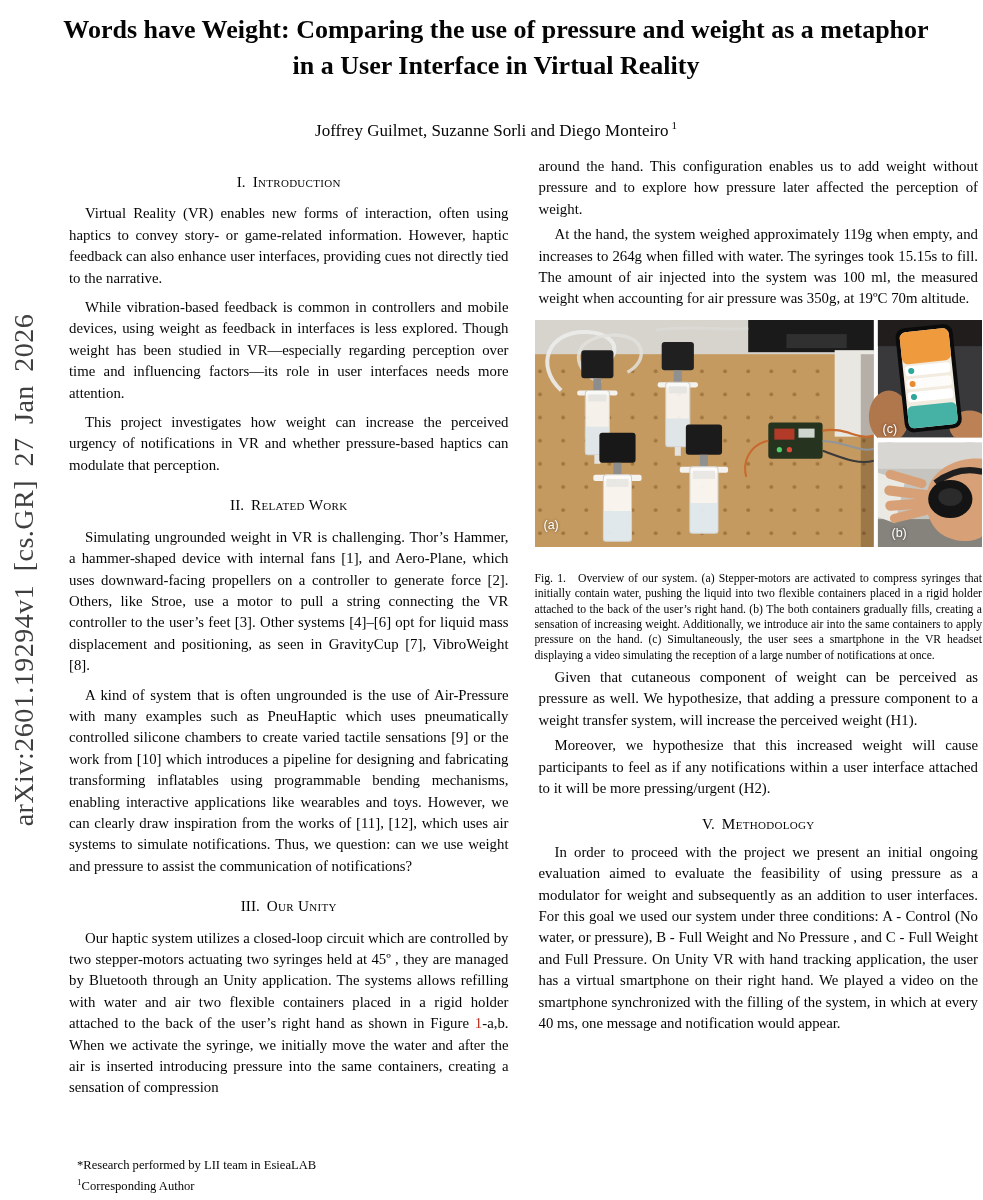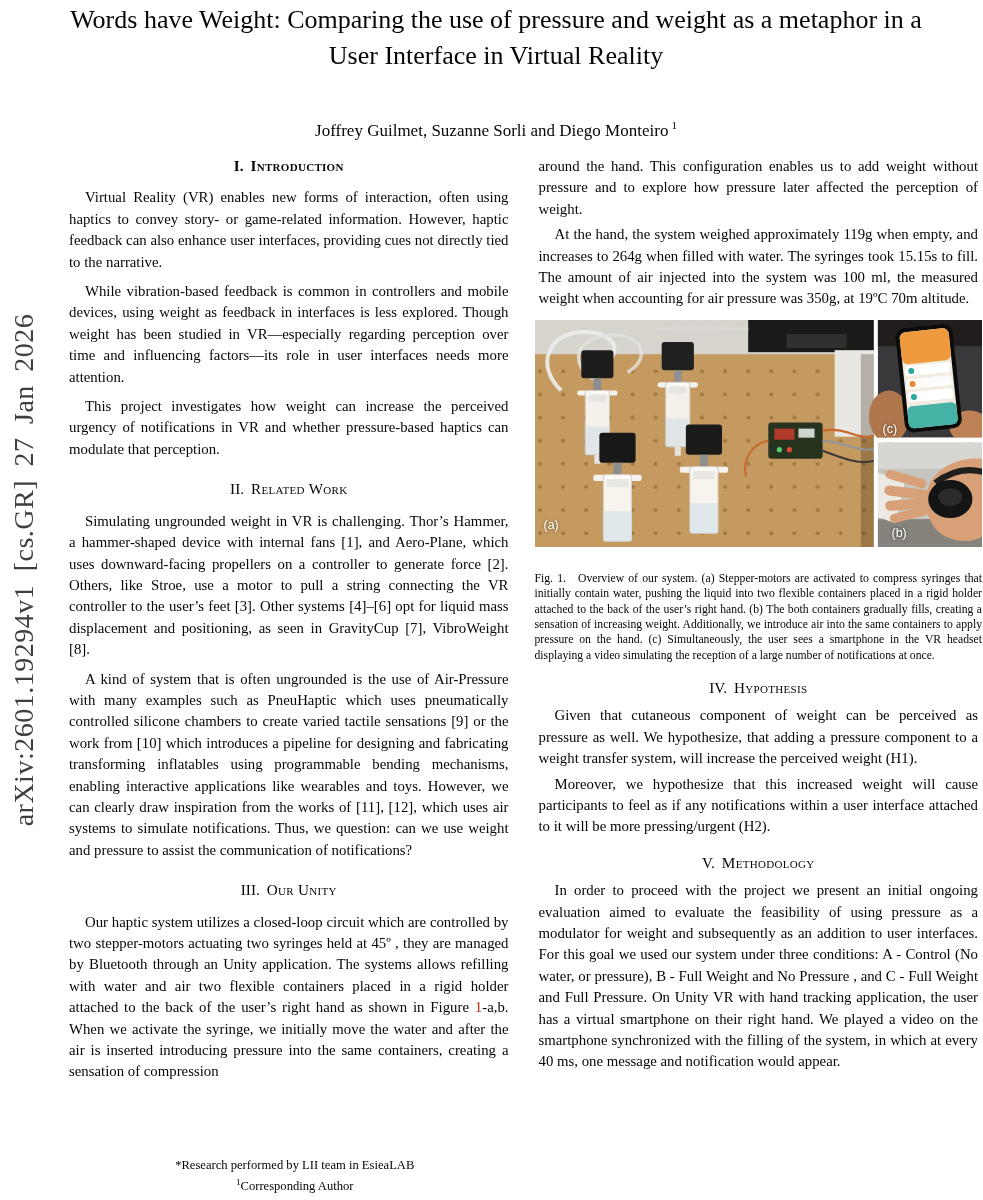--- a/index.html
+++ b/index.html
@@ -4,39 +4,39 @@
 <style>
   :root { --ref-link:#bc2f1d; --arxiv-text:#3f3f3f; }
   * { margin:0; padding:0; box-sizing:border-box; }
   body { background:#ffffff; }
   .page { position:relative; width:983px; height:1200px; background:#ffffff; overflow:hidden;
           font-family:"Liberation Serif","DejaVu Serif",serif; color:#050505; }
 
   .arxiv-banner { position:absolute; top:570px; left:24px; transform:translate(-50%,-50%) rotate(-90deg);
           white-space:nowrap; font-size:28px; letter-spacing:.5px; word-spacing:6px; color:var(--arxiv-text); }
 
-  .title { position:absolute; top:2px; left:52px; width:888px; text-align:center;
-          font-weight:normal; font-size:26px; line-height:36px; }
+  .title { position:absolute; top:12px; left:52px; width:888px; text-align:center;
+          font-weight:bold; font-size:26px; line-height:36px; }
   .authors { position:absolute; top:99px; left:52px; width:888px; text-align:center; font-size:17px;margin-top:20px; }
   .authors sup { font-size:11px; margin-left:3px; }
 
   .columns { position:absolute; top:152px; left:65px; width:917px; display:flex; gap:22px; align-items:flex-start; }
   .col { width:447.5px; font-size:14.8px; line-height:21.4px; text-align:justify; hyphens:auto; }
   .col.left { display:flex; flex-direction:column; height:1044px; }
 
   h2.sec { font-weight:normal; font-size:15.2px; text-align:center; margin:14px 0 7px; }
   h2.sec .num { margin-right:7px; }
   h2.sec .sc { font-variant:small-caps; letter-spacing:.3px; }
-  h2.sec.first { margin-top:3px;font-weight:bold; }
+  h2.sec.first { margin-top:19px; }
 
   .col p { text-indent:16px; margin:4px; }
   .col p.no-indent { text-indent:0; }
   .ref-link { color:var(--ref-link); text-decoration:none; cursor:pointer; }
 
-  .footnotes { margin-top:auto; padding-top:10px; font-size:12.6px; line-height:17.4px; text-align:center; }
+  .footnotes { margin-top:auto; padding-top:10px; font-size:12.6px; line-height:17.4px; text-align:left; }
   .footnotes .fn { text-indent:12px; }
   .footnotes sup { font-size:9px; }
   .mono { font-family:"Liberation Mono","DejaVu Sans Mono",monospace; font-size:12.2px; letter-spacing:-.2px; }
 
   figure.figure { margin:10px 0 0 0; }
   .fig-image { position:relative; width:100%; }
   .fig-image svg { display:block; width:100%; height:auto; }
   .fig-label { position:absolute; color:#ffffff; font-family:"Liberation Sans","DejaVu Sans",sans-serif;
           font-size:12.5px; text-shadow:0 0 3px rgba(0,0,0,.55); }
   .label-a { left:9px;  top:195px; }
@@ -183,21 +183,20 @@
               <ellipse cx="413" cy="176" rx="12" ry="9" fill="#2b2b2b"></ellipse>
             </g>
           </svg>
           <span class="fig-label label-a">(a)</span>
           <span class="fig-label label-c">(c)</span>
           <span class="fig-label label-b">(b)</span>
         </div>
         <figcaption class="fig-caption"><span class="fig-lead">Fig. 1.</span><span>Overview of our system. (a) Stepper-motors are activated to compress syringes that initially contain water, pushing the liquid into two flexible containers placed in a rigid holder attached to the back of the user’s right hand. (b) The both containers gradually fills, creating a sensation of increasing weight. Additionally, we introduce air into the same containers to apply pressure on the hand. (c) Simultaneously, the user sees a smartphone in the VR headset displaying a video simulating the reception of a large number of notifications at once.</span></figcaption>
       </figure>
 
-      <h2 class="sec"><span class="num">IV.</span><span class="sc">Hypothesis</span></h2>
       <p>Given that cutaneous component of weight can be perceived as pressure as well. We hypothesize, that adding a pressure component to a weight transfer system, will increase the perceived weight (H1).</p>
       <p>Moreover, we hypothesize that this increased weight will cause participants to feel as if any notifications within a user interface attached to it will be more pressing/urgent (H2).</p>
 
       <h2 class="sec"><span class="num">V.</span><span class="sc">Methodology</span></h2>
       <p>In order to proceed with the project we present an initial ongoing evaluation aimed to evaluate the feasibility of using pressure as a modulator for weight and subsequently as an addition to user interfaces. For this goal we used our system under three conditions: A - Control (No water, or pressure), B - Full Weight and No Pressure , and C - Full Weight and Full Pressure. On Unity VR with hand tracking application, the user has a virtual smartphone on their right hand. We played a video on the smartphone synchronized with the filling of the system, in which at every 40 ms, one message and notification would appear.</p>
     </div>
 
   </div>
 </div>
 

